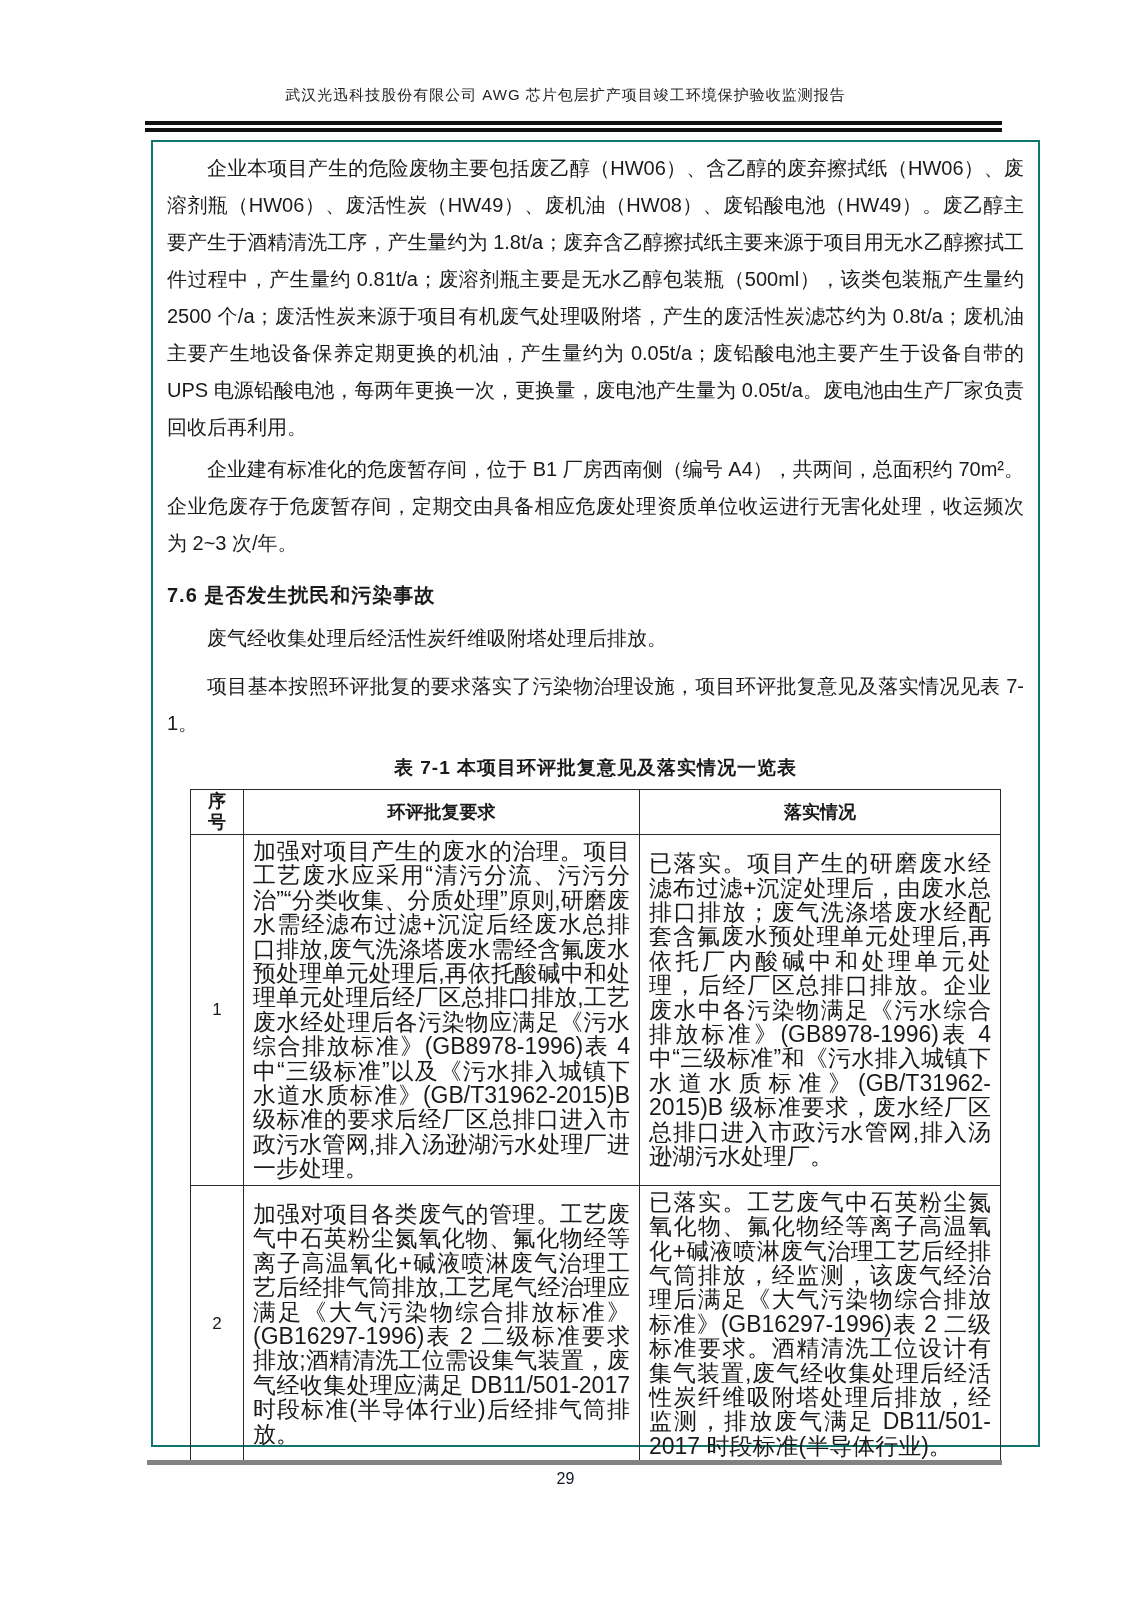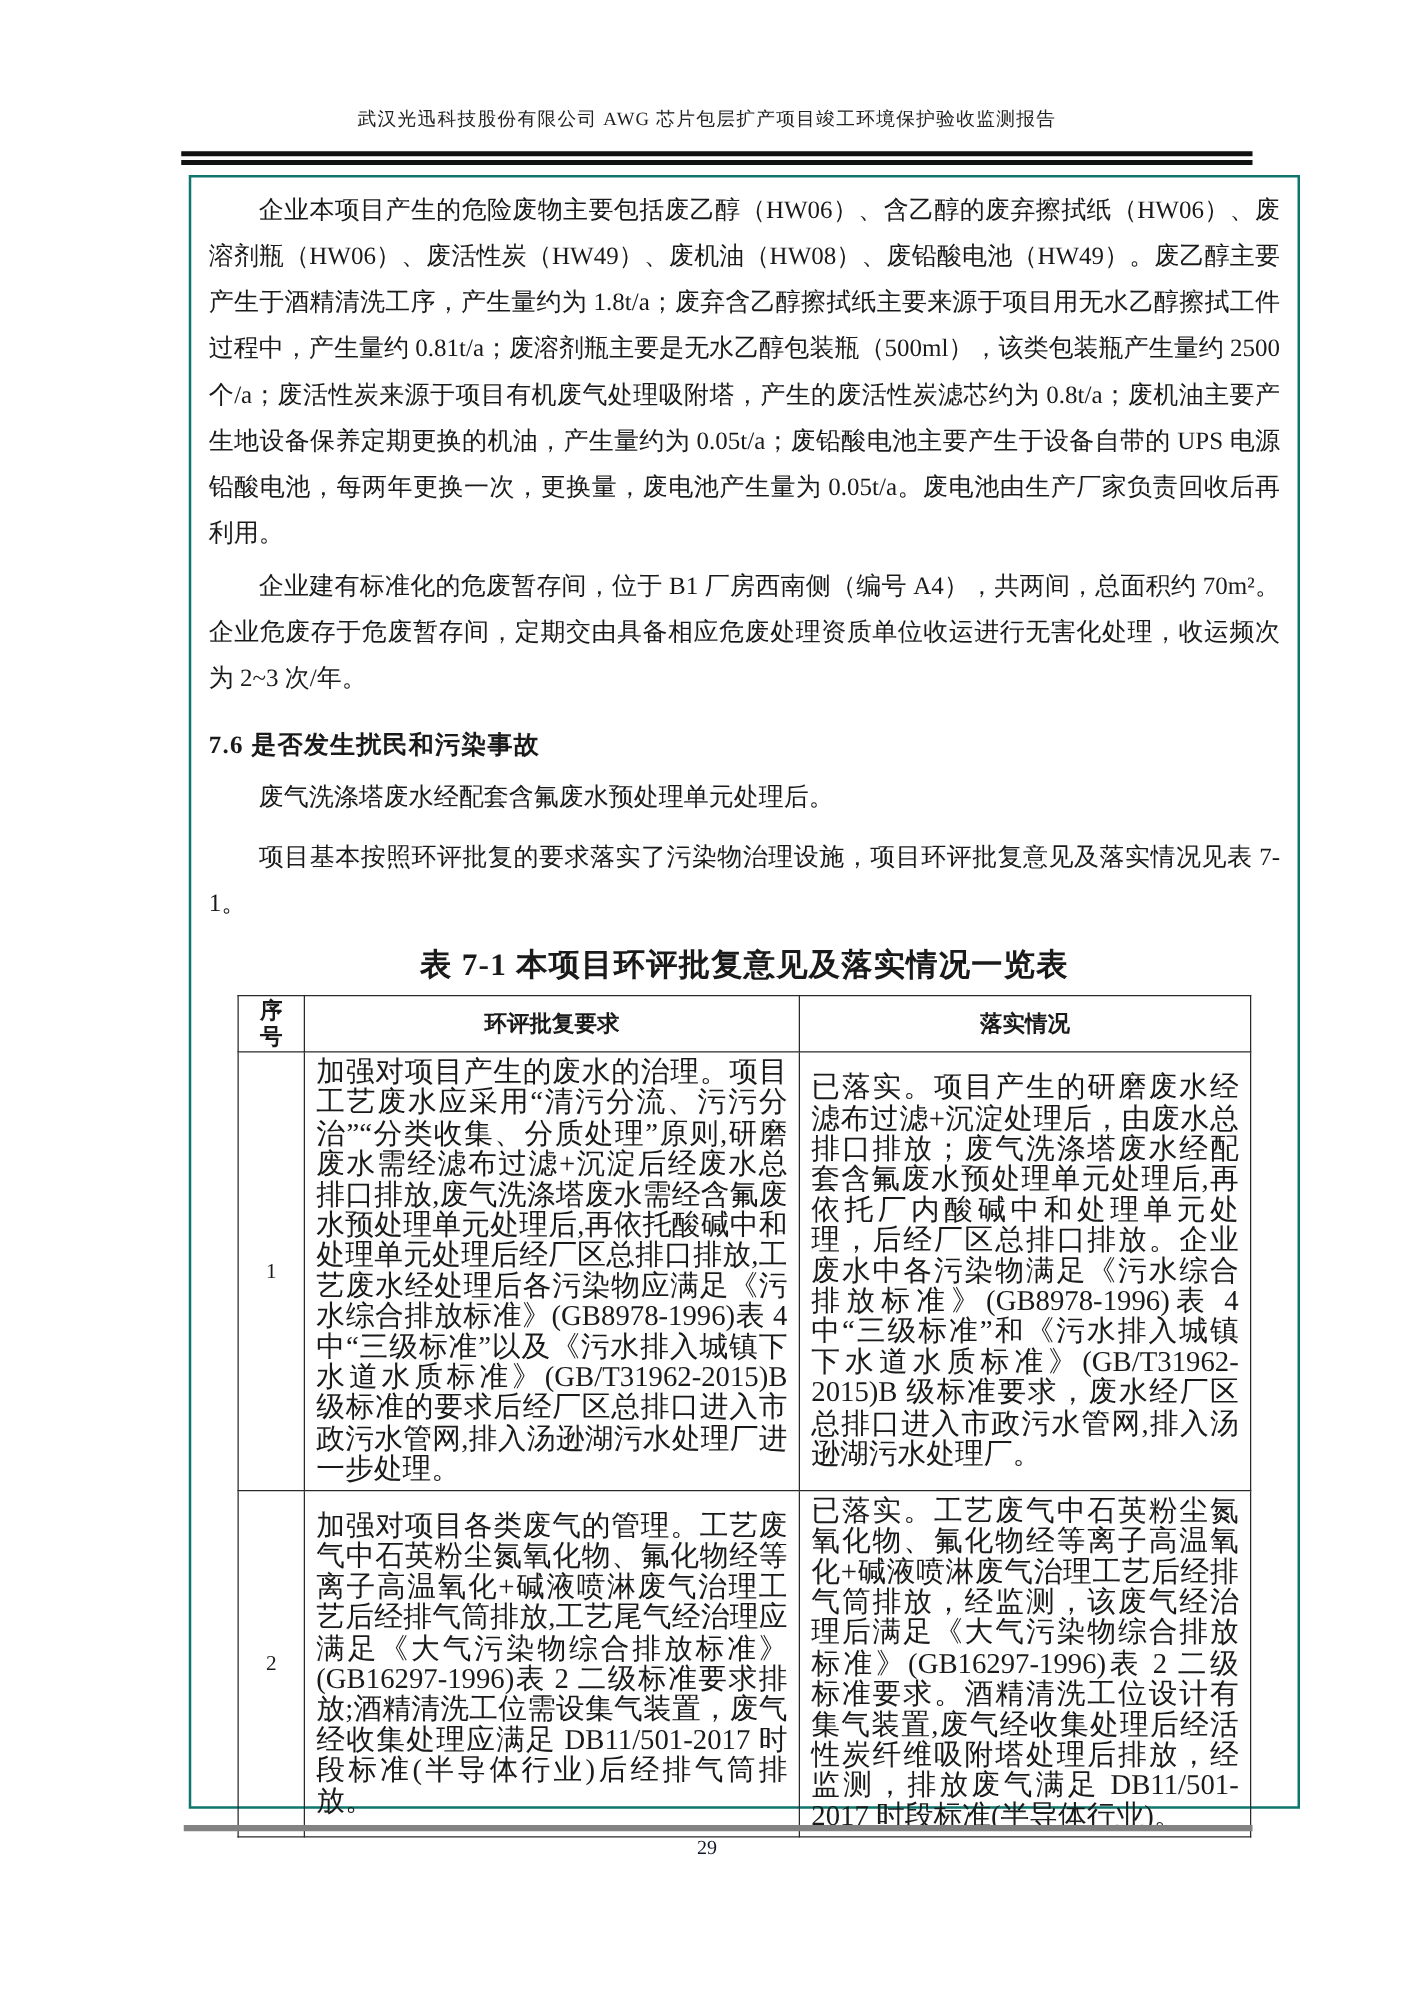--- a/index.html
+++ b/index.html
@@ -1,21 +1,21 @@
 <!DOCTYPE html>
 <html><head>
 <meta charset="utf-8">
 <style>
   html,body { margin:0; padding:0; background:#ffffff; }
   .page {
     position: relative;
     width: 1131px;
     height: 1600px;
     background: #ffffff;
-    font-family: Liberation Serif, serif;
+    font-family: Liberation Sans, sans-serif;
     color: #1a1a1a;
     overflow: hidden;
     border-radius: 32px;
   }
   .header-title {
     position: absolute;
     top: 86px; left: 0; right: 0;
     text-align: center;
     font-size: 15px;
     letter-spacing: 1px;
@@ -52,21 +52,21 @@
     letter-spacing: 1px;
   }
   .section-body {
     font-size: 20px;
     line-height: 37px;
     text-align: justify;
     text-indent: 2em;
     margin: 11px 0 0 0;
   }
   .table-title {
-    font-size: 25px;
+    font-size: 19px;
     font-weight: bold;
     text-align: center;
     margin: 13px 0 8px 0;
     letter-spacing: 1px;
   }
   table.t71 {
     width: 810px;
     margin: 0 auto;
     border-collapse: collapse;
     table-layout: fixed;
@@ -123,21 +123,21 @@
   <div class="header-rule"></div>
 
   <div class="frame">
 
     <p class="para">企业本项目产生的危险废物主要包括废乙醇（HW06）、含乙醇的废弃擦拭纸（HW06）、废溶剂瓶（HW06）、废活性炭（HW49）、废机油（HW08）、废铅酸电池（HW49）。废乙醇主要产生于酒精清洗工序，产生量约为 1.8t/a；废弃含乙醇擦拭纸主要来源于项目用无水乙醇擦拭工件过程中，产生量约 0.81t/a；废溶剂瓶主要是无水乙醇包装瓶（500ml），该类包装瓶产生量约 2500 个/a；废活性炭来源于项目有机废气处理吸附塔，产生的废活性炭滤芯约为 0.8t/a；废机油主要产生地设备保养定期更换的机油，产生量约为 0.05t/a；废铅酸电池主要产生于设备自带的 UPS 电源铅酸电池，每两年更换一次，更换量，废电池产生量为 0.05t/a。废电池由生产厂家负责回收后再利用。</p>
 
     <p class="para gap">企业建有标准化的危废暂存间，位于 B1 厂房西南侧（编号 A4），共两间，总面积约 70m²。企业危废存于危废暂存间，定期交由具备相应危废处理资质单位收运进行无害化处理，收运频次为 2~3 次/年。</p>
 
     <h2 class="section-heading">7.6 是否发生扰民和污染事故</h2>
 
-    <p class="section-body">废气洗涤塔废水经配套含氟废水预处理单元处理后。</p>
+    <p class="section-body">废气经收集处理后经活性炭纤维吸附塔处理后排放。</p>
 
 
     <p class="section-body">项目基本按照环评批复的要求落实了污染物治理设施，项目环评批复意见及落实情况见表 7-1。</p>
 
     <div class="table-title">表 7-1 本项目环评批复意见及落实情况一览表</div>
 
     <table class="t71">
       <colgroup>
         <col style="width:53px">
         <col style="width:396px">

